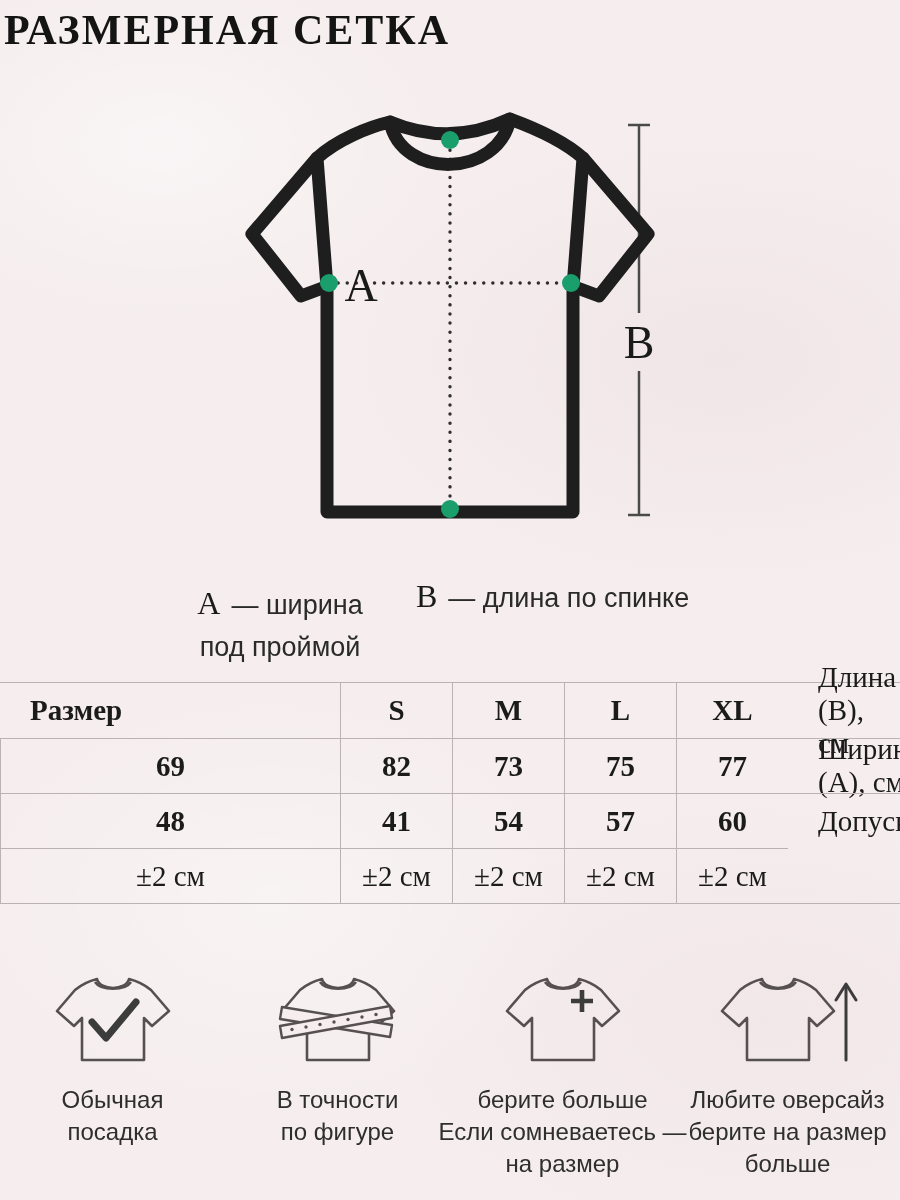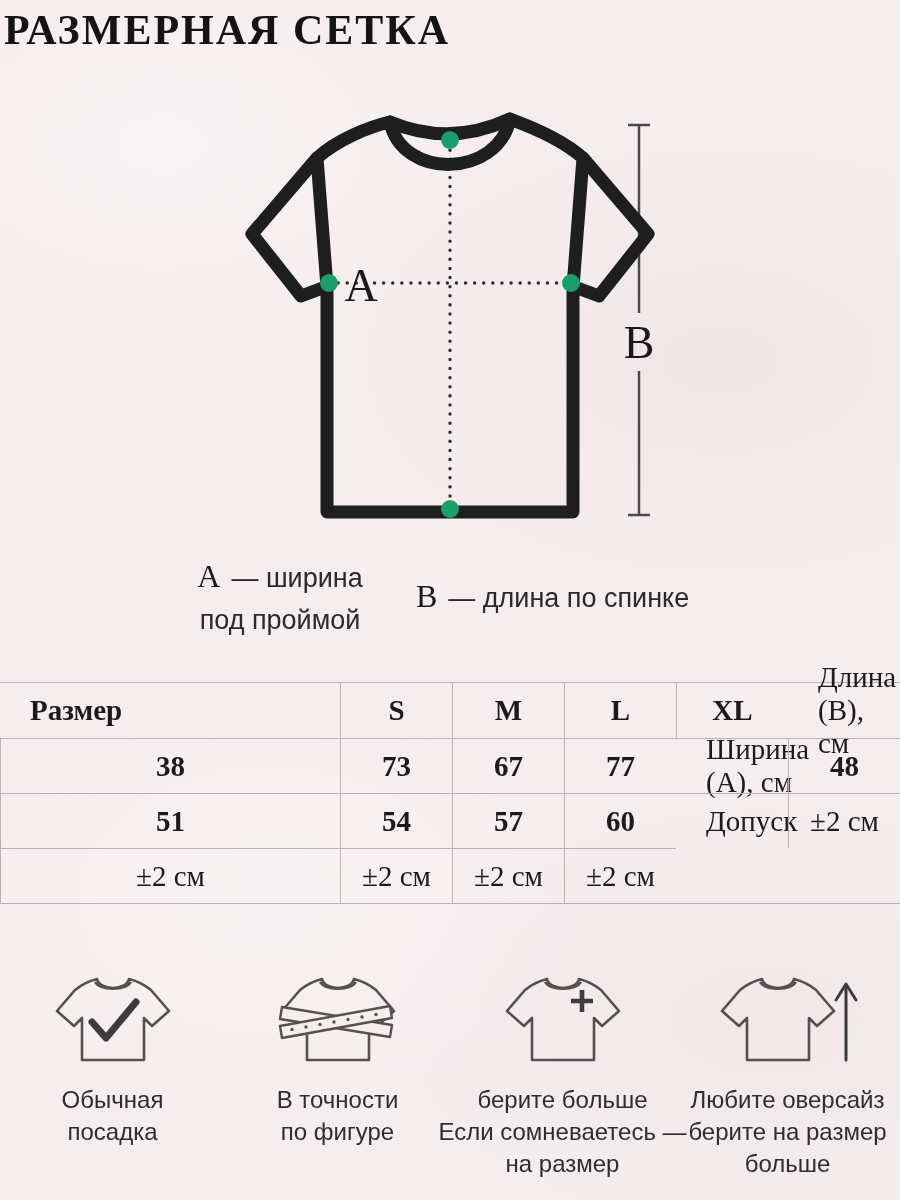--- a/index.html
+++ b/index.html
@@ -15,21 +15,21 @@
     color:#1c1c1c;
   }
   .title{
     position:absolute;top:2px;left:0;width:100%;
     font-family:"Liberation Serif", serif;font-size:42px;font-weight:600;
     letter-spacing:2px;color:#141414;margin:4px;
   }
   .diagram-svg{position:absolute;left:230px;top:95px;width:440px;height:440px;}
 
   
-  .legend-a{position:absolute;left:175px;top:560px;width:210px;text-align:center;}
+  .legend-a{position:absolute;left:175px;top:587px;width:210px;text-align:center;}
   .legend-b{position:absolute;left:416px;top:580px;white-space:nowrap;}
   .legend-line{font-size:27px;color:#2a2a2a;line-height:33px;}
   .legend-line + .legend-line{margin-top:9px;}
   .serif-letter{font-family:"Liberation Serif", serif;font-size:32px;color:#1a1a1a;}
   .legend-rest{margin-left:11px;}
 
   
   .size-table{
     position:absolute;left:0;top:682px;width:900px;
     display:grid;grid-template-columns:340px 112px 112px 112px 112px 112px;
@@ -101,28 +101,29 @@
   </div>
 
   <div class="size-table">
     <div class="cell lab strong">Размер</div>
     <div class="cell val strong">S</div>
     <div class="cell val strong">M</div>
     <div class="cell val strong">L</div>
     <div class="cell val strong">XL</div>
 
     <div class="cell lab">Длина (B), см</div>
-    <div class="cell val strong">38</div>
+    <div class="cell val strong">69</div>
+    <div class="cell val strong">82</div>
     <div class="cell val strong">73</div>
-    <div class="cell val strong">67</div>
+    <div class="cell val strong">75</div>
     <div class="cell val strong">77</div>
 
     <div class="cell lab">Ширина (A), см</div>
     <div class="cell val strong">48</div>
-    <div class="cell val strong">51</div>
+    <div class="cell val strong">41</div>
     <div class="cell val strong">54</div>
     <div class="cell val strong">57</div>
     <div class="cell val strong">60</div>
 
     <div class="cell lab">Допуск</div>
     <div class="cell val">±2 см</div>
     <div class="cell val">±2 см</div>
     <div class="cell val">±2 см</div>
     <div class="cell val">±2 см</div>
     <div class="cell val">±2 см</div>

